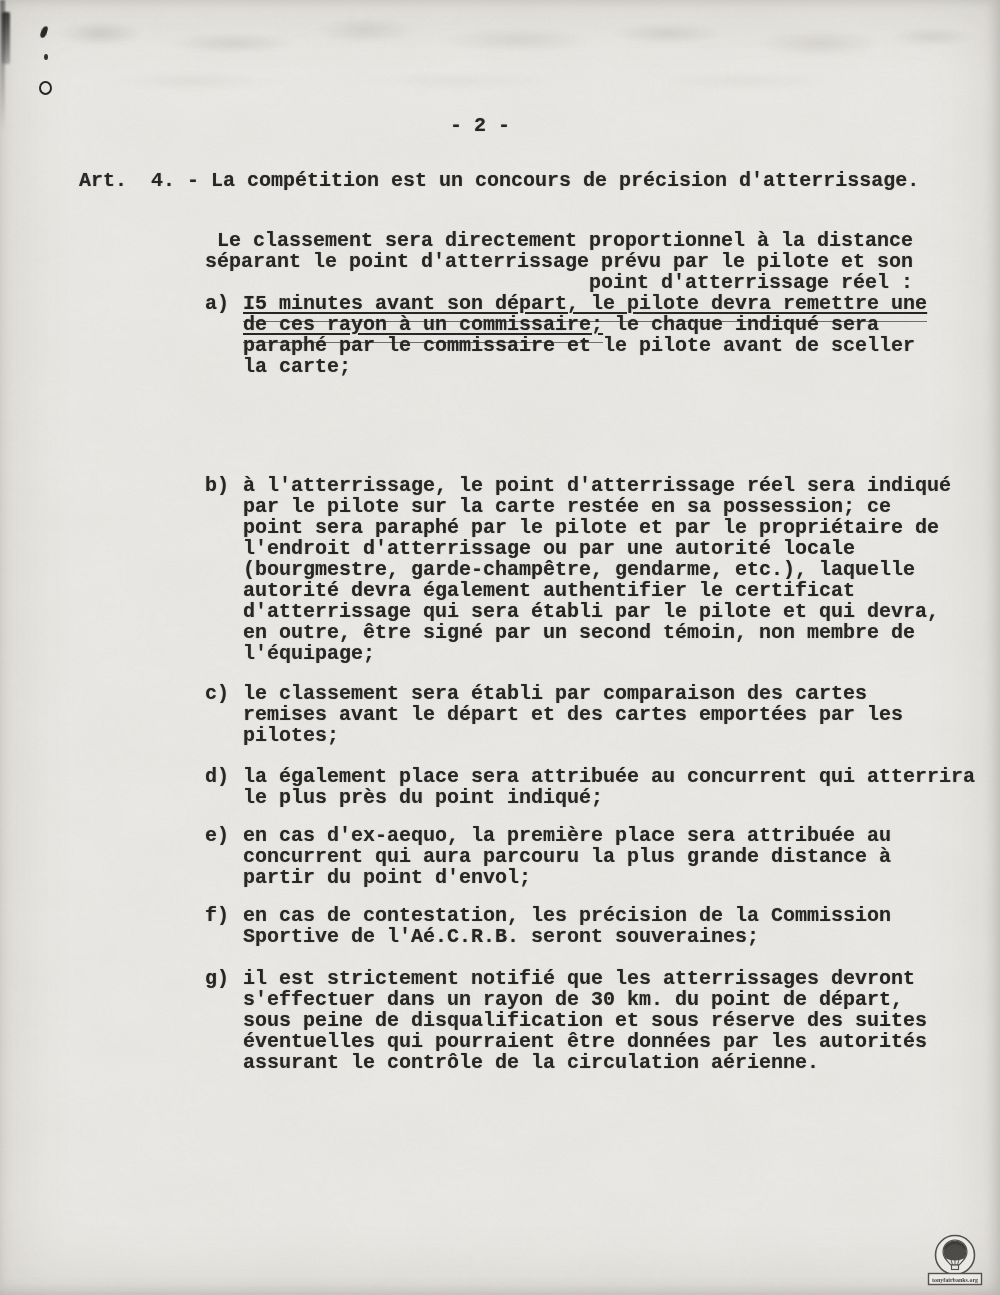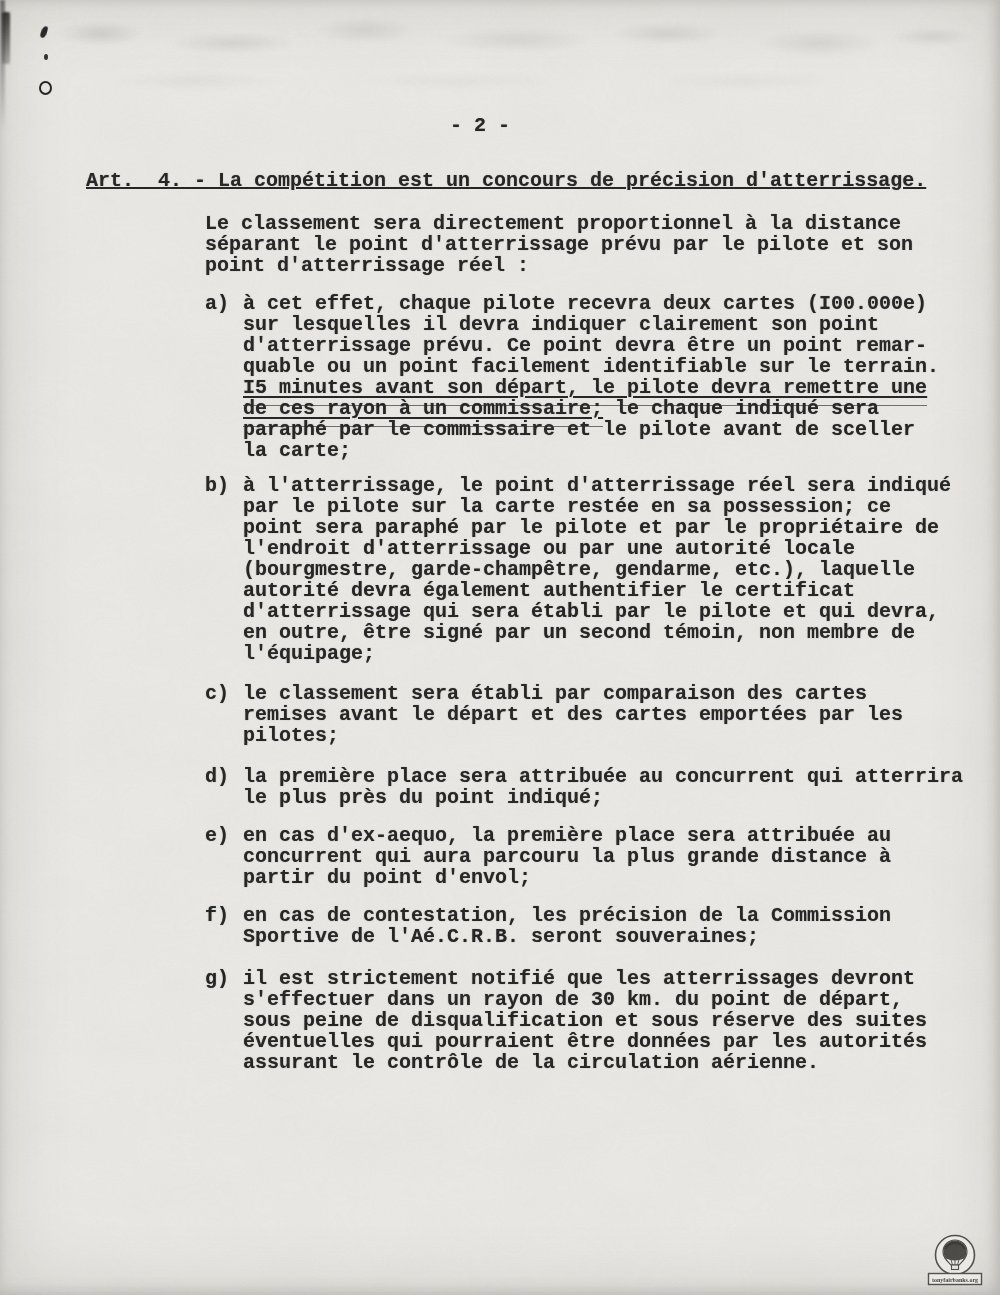--- a/index.html
+++ b/index.html
@@ -13,22 +13,22 @@
     font-weight:700;
     font-size:20px;
     line-height:21px;
     color:#1c1c1c;
     box-shadow:inset 0 0 70px rgba(95,90,82,.20), inset -5px 0 12px rgba(70,68,64,.14), inset 0 -6px 14px rgba(70,68,64,.10);
   }
   .lines{white-space:pre;}
   .txt{text-shadow:0 0 1px rgba(25,25,25,.55);}
   .block{position:absolute;}
   .page-number{left:0;top:115px;width:960px;text-align:center;}
-  .article-line{left:86px;top:170px;text-decoration:underline;}
-  .intro{left:205px;top:213px;}
+  .article-line{left:79px;top:170px;}
+  .intro{left:205px;top:230px;text-align:right;}
   .item{position:absolute;left:205px;display:flex;align-items:flex-start;}
   .ilabel{flex:none;width:38px;}
   .u{
     text-decoration:underline;
     text-decoration-thickness:1.6px;
     text-underline-offset:3px;
     border-bottom:1.4px solid rgba(35,35,35,.65);
     padding-bottom:6px;
   }
   
@@ -79,24 +79,20 @@
 
     <div class="block lines article-line"><span>Art.  4. - </span><span>La compétition est un concours de précision d'atterrissage.</span></div>
 
     <div class="block lines intro">Le classement sera directement proportionnel à la distance
 séparant le point d'atterrissage prévu par le pilote et son
 point d'atterrissage réel :</div>
 
     <div class="item" style="top:293px;">
       <span class="ilabel">a)</span>
       <div class="itext">
-        <div class="lines">à cet effet, chaque pilote recevra deux cartes (I00.000e)
-sur lesquelles il devra indiquer clairement son point
-d'atterrissage prévu. Ce point devra être un point remar-
-quable ou un point facilement identifiable sur le terrain.</div>
         <div class="lines"><span class="u">I5 minutes avant son départ, le pilote devra remettre une</span></div>
         <div class="lines"><span class="u">de ces rayon à un commissaire;</span><span> le chaque indiqué sera</span></div>
         <div class="lines">paraphé par le commissaire et le pilote avant de sceller
 la carte;</div>
       </div>
     </div>
 
     <div class="item" style="top:475px;">
       <span class="ilabel">b)</span>
       <div class="itext lines">à l'atterrissage, le point d'atterrissage réel sera indiqué
@@ -112,21 +108,21 @@
 
     <div class="item" style="top:683px;">
       <span class="ilabel">c)</span>
       <div class="itext lines">le classement sera établi par comparaison des cartes
 remises avant le départ et des cartes emportées par les
 pilotes;</div>
     </div>
 
     <div class="item" style="top:766px;">
       <span class="ilabel">d)</span>
-      <div class="itext lines">la première place sera attribuée au concurrent qui atterrira
+      <div class="itext lines">la également place sera attribuée au concurrent qui atterrira
 le plus près du point indiqué;</div>
     </div>
 
     <div class="item" style="top:825px;">
       <span class="ilabel">e)</span>
       <div class="itext lines">en cas d'ex-aequo, la première place sera attribuée au
 concurrent qui aura parcouru la plus grande distance à
 partir du point d'envol;</div>
     </div>
 

